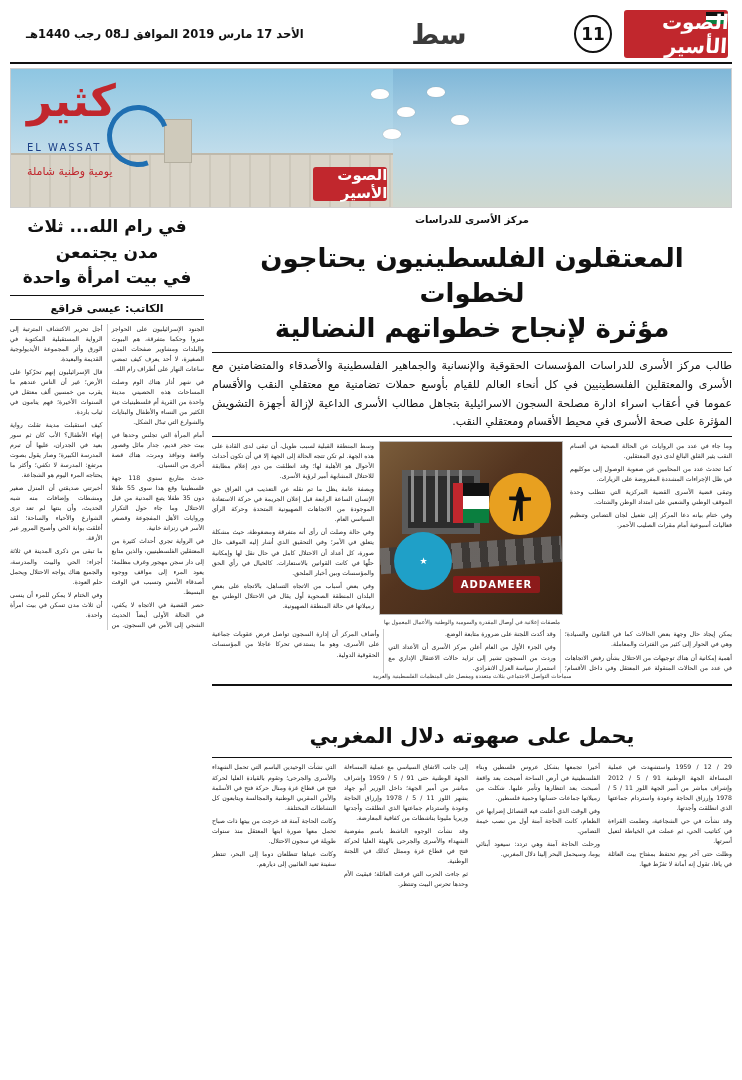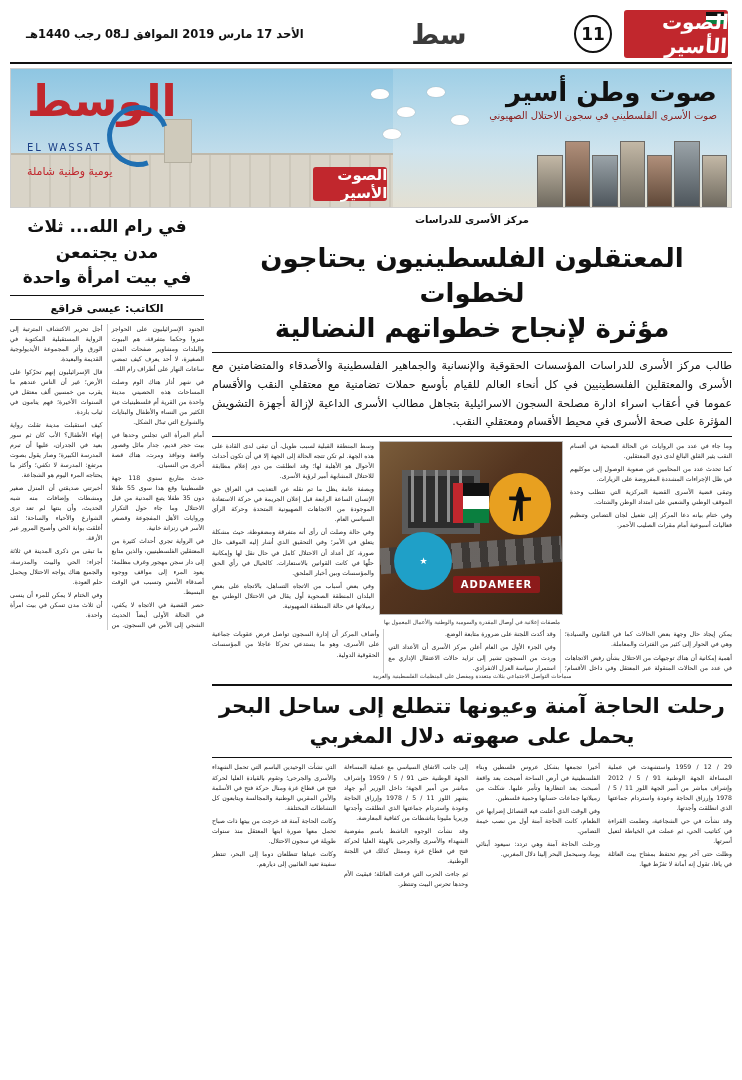--- a/index.html
+++ b/index.html
@@ -224,44 +224,29 @@
       <div class="date-text">الأحد 17 مارس 2019 الموافق لـ08 رجب 1440هـ</div>
     </div>
   </div>
   <div class="rule-top"></div>
 
   <div class="banner">
     <div class="banner-left">
       <div class="wall"></div>
       <div class="tower"></div>
     </div>
-    <div class="banner-right">
-      <div class="banner-title">
-        <div class="t1">صوت وطن أسير</div>
-        <div class="t2">صوت الأسرى الفلسطيني في سجون الاحتلال الصهيوني</div>
-      </div>
-      <div class="faces">
-        <div class="face a"></div>
-        <div class="face tall b"></div>
-        <div class="face c"></div>
-        <div class="face tall a"></div>
-        <div class="face b"></div>
-        <div class="face tall c"></div>
-        <div class="face a"></div>
-      </div>
-    </div>
     <div class="doves">
       <span class="dove" style="left:0;top:4px;"></span>
       <span class="dove" style="left:26px;top:22px;"></span>
       <span class="dove" style="left:56px;top:2px;"></span>
       <span class="dove" style="left:80px;top:30px;"></span>
       <span class="dove" style="left:12px;top:44px;"></span>
     </div>
     <div class="wassat-logo">
-      <div class="wl-ar">الوسط</div>
+      <div class="wl-ar">كثير</div>
       <div class="wl-en">EL WASSAT</div>
       <div class="wl-sub">يومية وطنية شاملة</div>
     </div>
     <div class="wassat-mark"></div>
     <div class="banner-badge">الصوت الأسير</div>
   </div>
 
   <div class="content">
 
     <div class="col-main">
@@ -314,21 +299,21 @@
           <p>أهمية إمكانية أن هناك توجيهات من الاحتلال بشأن رفض الاتجاهات في عدد من الحالات المنقولة عبر المعتقل وفي داخل الأقسام؛ وقد أكدت اللجنة على ضرورة متابعة الوضع.</p>
           <p>وفي الجزء الأول من العام أعلن مركز الأسرى أن الأعداد التي وردت من السجون تشير إلى تزايد حالات الاعتقال الإداري مع استمرار سياسة العزل الانفرادي.</p>
           <p>وأضاف المركز أن إدارة السجون تواصل فرض عقوبات جماعية على الأسرى، وهو ما يستدعي تحركا عاجلا من المؤسسات الحقوقية الدولية.</p>
         </div>
         <div class="mini-caption">سماحات التواصل الاجتماعي بثلاث متعددة ومفصل على المنظمات الفلسطينية والعربية</div>
       </div>
 
       <div class="hr-thick"></div>
 
       <h2 class="headline2">
-        <span>رحلت الحاجة آمنة وعيونها تتطلع إلى ساحل البحر</span><br>
+        <br>
         <span>يحمل على صهوته دلال المغربي</span>
       </h2>
       <div class="hr-thin"></div>
 
       <div style="display:flex;gap:8px;">
         <div style="width:25%;">
           <div class="body-ar">
             <p>29 / 12 / 1959 واستشهدت في عملية المساءلة الجهة الوطنية 91 / 5 / 2012 وإشراف مباشر من أمير الجهة اللوز 11 / 5 / 1978 وإرزاق الحاجة وعودة واستردام جماعتها الذي انطلقت وأجدتها.</p>
             <p>وقد نشأت في حي الشجاعية، وتعلمت القراءة في كتاتيب الحي، ثم عملت في الخياطة لتعيل أسرتها.</p>
             <p>وظلت حتى آخر يوم تحتفظ بمفتاح بيت العائلة في يافا، تقول إنه أمانة لا تفرّط فيها.</p>

